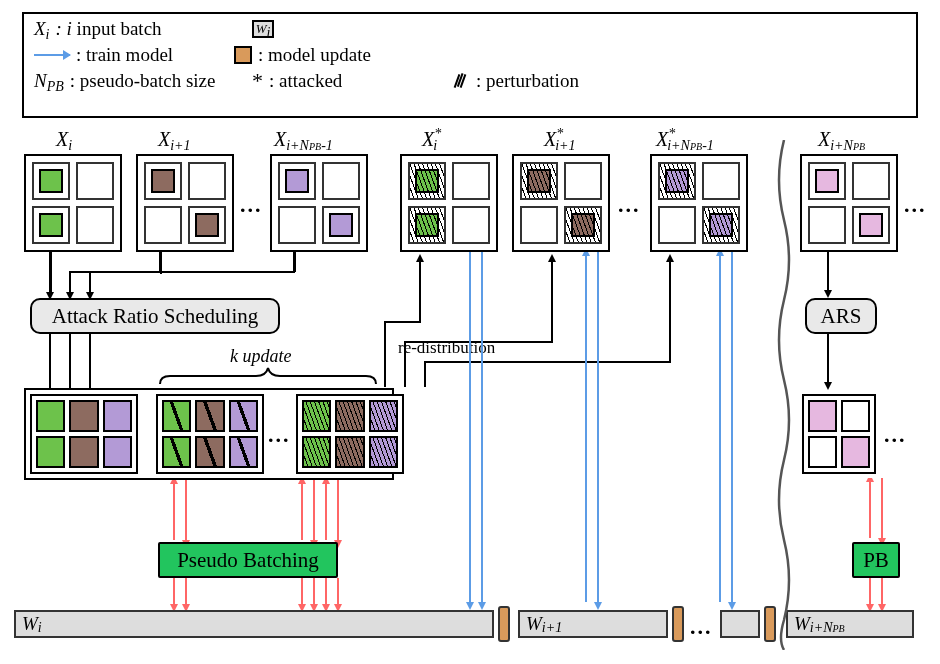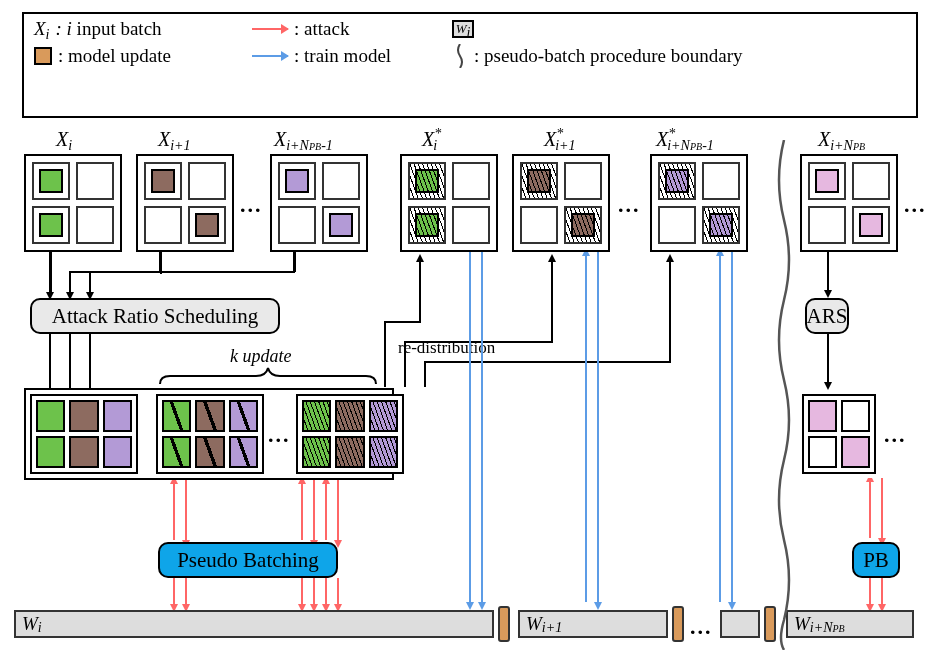--- a/index.html
+++ b/index.html
@@ -48,21 +48,21 @@
 .cell .inner { width: 24px; height: 24px; border: 2px solid #000; }
 .cell .inner.green { background: #6dc24b; }
 .cell .inner.brown { background: #8d6b60; }
 .cell .inner.purple { background: #b39ad6; }
 .cell .inner.pink { background: #e6b8e0; }
 .cell .inner.empty { width: 24px; height: 24px; border: none; }
 .hatch::after { content: ""; position: absolute; width: 100%; height: 100%; background: repeating-linear-gradient(70deg, transparent 0 3px, #000 3px 4px); top:0;left:0; }
 .hatch1::after { content: ""; position: absolute; width: 100%; height: 100%; background: linear-gradient(70deg, transparent 45%, #000 45% 55%, transparent 55%); top:0;left:0; }
 
 .ars-box { position: absolute; background: #e9e9e9; border: 2px solid #000; border-radius: 10px; font-size: 21px; display: flex; align-items: center; justify-content: center; padding: 4px 10px; }
-.pb-box { position: absolute; background: #0ea5e9; border: 2px solid #000; border-radius: 10px; font-size: 21px; display: flex; align-items: center; justify-content: center; padding: 8px 10px; }
+.pb-box { position: absolute; background: #22c55e; border: 2px solid #000; border-radius: 2px; font-size: 21px; display: flex; align-items: center; justify-content: center; padding: 8px 10px; }
 
 .pseudo-batch { position: absolute; border: 2px solid #000; background: #fff; display: grid; grid-template-columns: repeat(3, 1fr); grid-template-rows: 1fr 1fr; gap: 4px; padding: 4px; }
 .pcell { border: 2px solid #000; position: relative; display:flex;align-items:center;justify-content:center;}
 .pcell.green { background: #6dc24b; }
 .pcell.brown { background: #8d6b60; }
 .pcell.purple { background: #b39ad6; }
 .pcell.pink { background: #e6b8e0; }
 .pcell.white { background: #fff; }
 
 .weight-bar { position: absolute; height: 28px; background: #ddd; border: 2px solid #333; font-style: italic; font-size: 19px; display: flex; align-items: center; padding-left: 6px; }
@@ -80,42 +80,46 @@
 </style>
 </head>
 <body>
 
 <div class="legend-box">
   <div class="legend-row">
     <div class="legend-item w1">
       <span class="italic"><span>X</span><span class="sub">i</span></span>
       <span><span class="italic">: i</span><span class="sup italic"></span><span> input batch</span></span>
     </div>
-    <div class="legend-item w2">
-      <span class="arrow-icon red"></span>
-      <span>: attack</span>
-    </div>
     <div class="legend-item w3">
       <span class="mini-box-weight">W<span class="sub">i</span></span>
     </div>
   </div>
   <div class="legend-row">
+    <div class="legend-item w2">
+      <span class="arrow-icon blue"></span>
+      <span>: train model</span>
+    </div>
     <div class="legend-item w1">
       <span class="mini-box-icon orange"></span>
       <span>: model update</span>
     </div>
+  </div>
+  <div class="legend-row">
+    <div class="legend-item w1">
+      <span class="italic"><span>N</span><span class="sub">PB</span></span>
+      <span>: pseudo-batch size</span>
+    </div>
     <div class="legend-item w2">
-      <span class="arrow-icon blue"></span>
-      <span>: train model</span>
+      <span style="font-size:22px;line-height:12px;">*</span>
+      <span>: attacked</span>
     </div>
     <div class="legend-item w3">
-      <svg class="squiggle-icon" viewBox="0 0 16 24">
-          <path d="M8 0 Q4 6 8 12 Q12 18 8 24" stroke="#444" stroke-width="2" fill="none"></path>
-        </svg>
-      <span>: pseudo-batch procedure boundary</span>
+      <span class="slash-icon triple"></span>
+      <span>: perturbation</span>
     </div>
   </div>
 </div>
 
 <div class="batch-label" style="top:128px;left:56px"><span>X</span><span class="sub">i</span></div>
 <div class="batch-label" style="top:128px;left:158px"><span>X</span><span class="sub">i+1</span></div>
 <div class="batch-label" style="top:128px;left:274px"><span>X</span><span class="sub"><span>i+N</span><span style="font-size:10px">PB</span><span>-1</span></span></div>
 <div class="batch-label" style="top:128px;left:422px"><span>X</span><span class="sup" style="top:-8px">*</span><span class="sub" style="margin-left:-8px">i</span></div>
 <div class="batch-label" style="top:128px;left:544px"><span>X</span><span class="sup" style="top:-8px">*</span><span class="sub" style="margin-left:-8px">i+1</span></div>
 <div class="batch-label" style="top:128px;left:656px"><span>X</span><span class="sup" style="top:-8px">*</span><span class="sub" style="margin-left:-8px"><span>i+N</span><span style="font-size:10px">PB</span><span>-1</span></span></div>
@@ -335,21 +339,21 @@
   <line x1="320" y1="0" x2="320" y2="350" stroke="#5c9ce6" stroke-width="2"></line>
     <polygon points="316,4 324,4 320,-4" fill="#5c9ce6"></polygon>
   <line x1="332" y1="0" x2="332" y2="350" stroke="#5c9ce6" stroke-width="2"></line>
     <polygon points="328,350 336,350 332,358" fill="#5c9ce6"></polygon>
 </svg>
 
 <svg style="position:absolute;top:252px;left:810px;width:60px;height:48px">
   <line x1="18" y1="0" x2="18" y2="38" stroke="#000" stroke-width="2"></line>
     <polygon points="14,38 22,38 18,46" fill="#000"></polygon>
 </svg>
-<div class="ars-box" style="top:298px;left:805px;width:44px;height:36px">ARS</div>
+<div class="ars-box" style="top:298px;left:805px;width:72px;height:36px">ARS</div>
 <svg style="position:absolute;top:334px;left:810px;width:60px;height:60px">
   <line x1="18" y1="0" x2="18" y2="48" stroke="#000" stroke-width="2"></line>
     <polygon points="14,48 22,48 18,56" fill="#000"></polygon>
 </svg>
 
 <div class="pseudo-batch" style="top:394px;left:802px;width:74px;height:80px;grid-template-columns:1fr 1fr">
   <div class="pcell pink"></div>
     <div class="pcell white"></div>
   <div class="pcell white"></div>
     <div class="pcell pink"></div>

